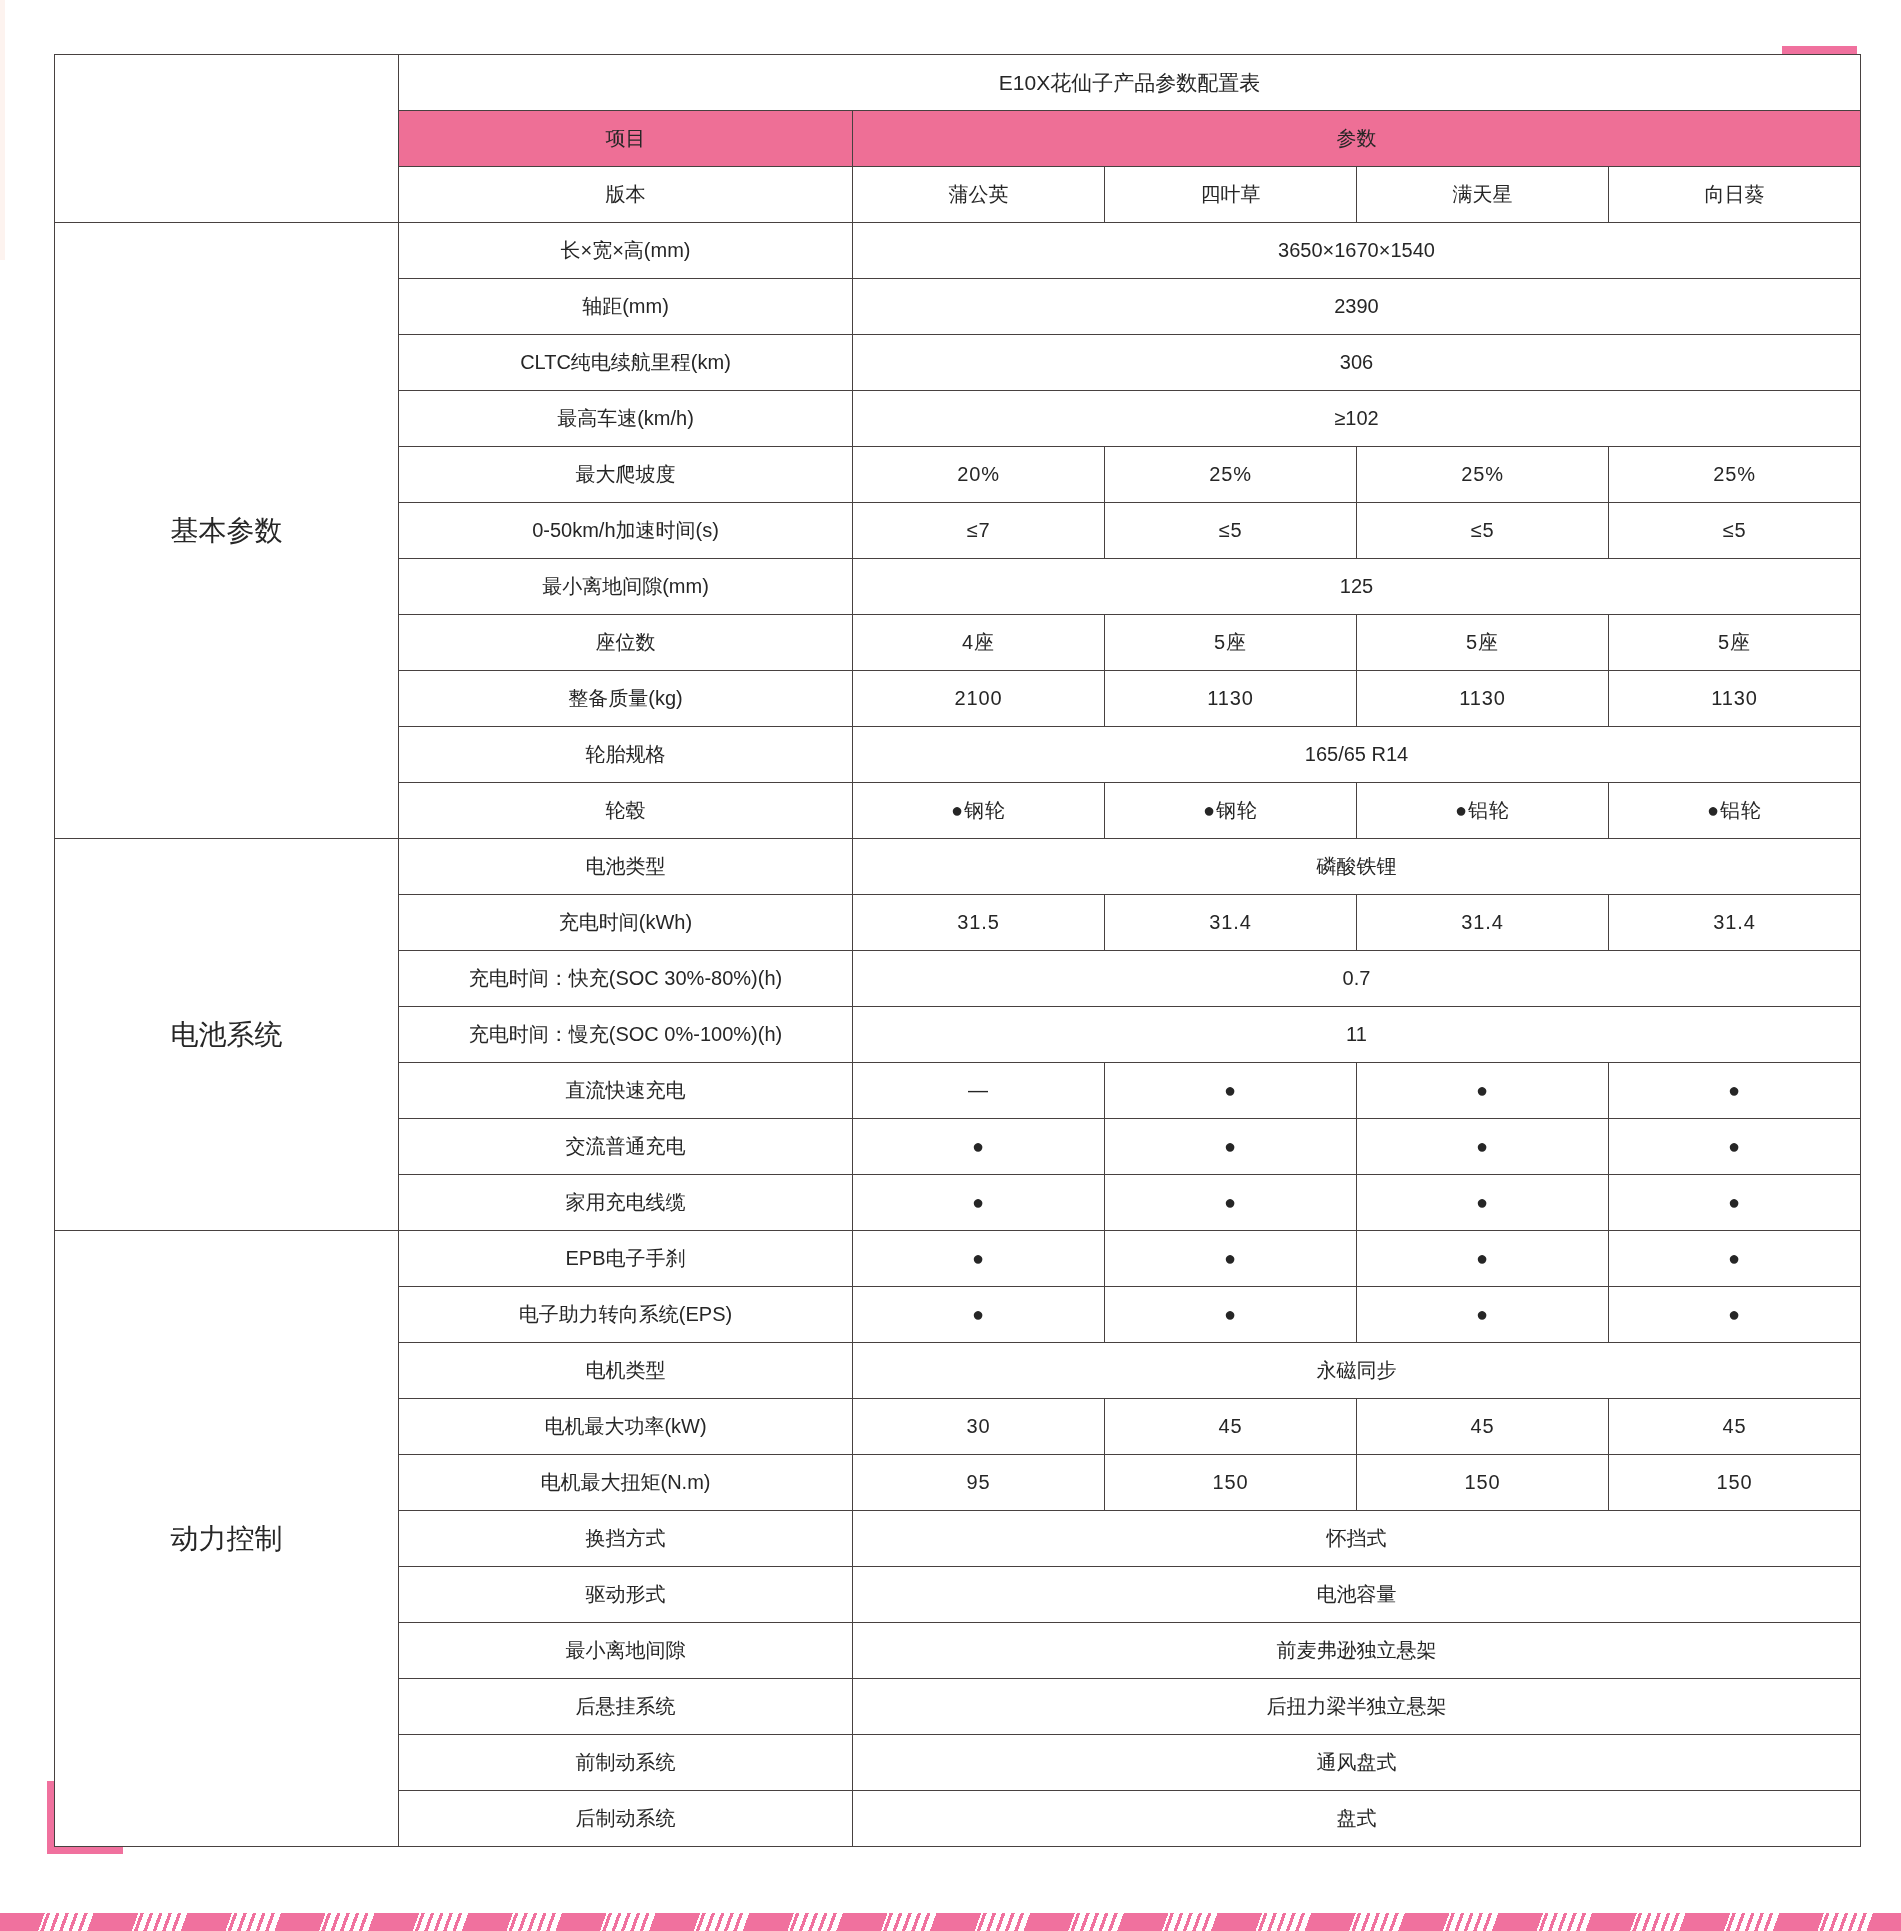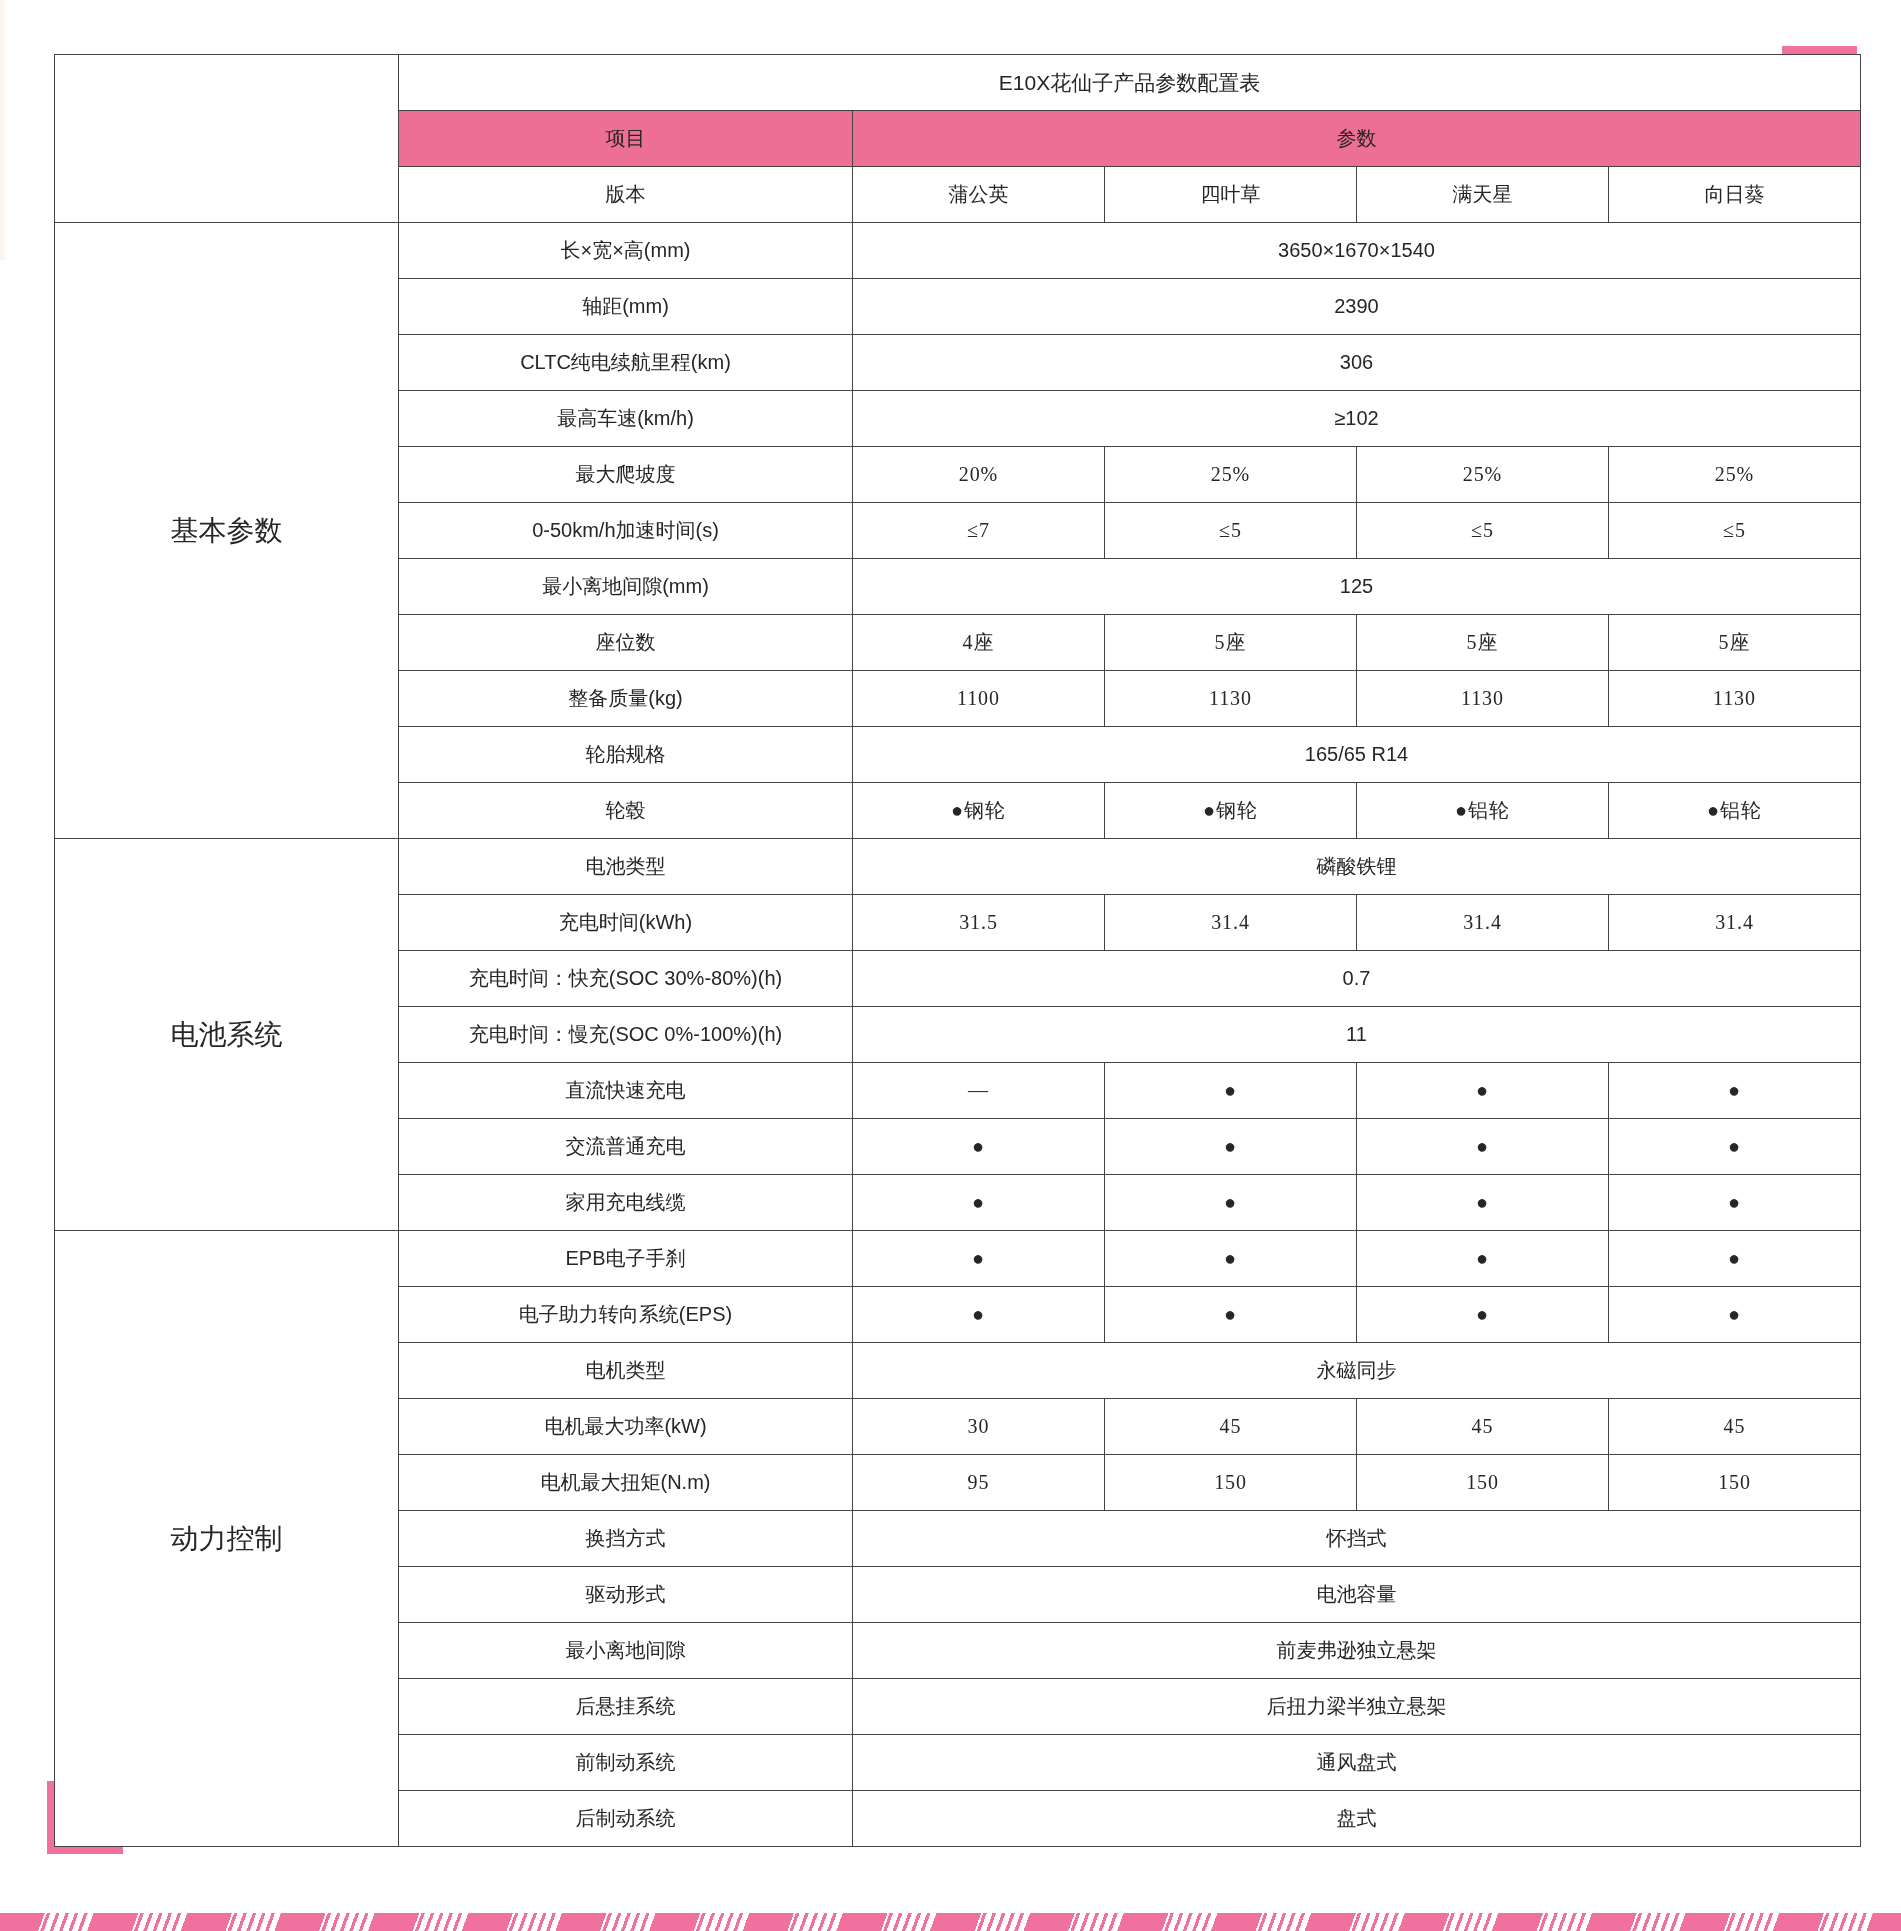--- a/index.html
+++ b/index.html
@@ -27,21 +27,21 @@
     border-collapse:separate;border-spacing:0;table-layout:fixed;
     border-right:1.9px solid var(--line);border-bottom:1.9px solid var(--line);
     font-size:20px;text-align:center;}
   table.spec td{border-left:1.9px solid var(--line);border-top:1.9px solid var(--line);
     height:56px;vertical-align:middle;padding:0 5.7px;overflow:hidden;white-space:nowrap;}
   table.spec tr{height:56px;}
   td.dbl{border-top:3.8px double var(--line);}            
   td.pink{background:var(--pink);margin-left:24px;}
   td.title{font-size:21px;}
   td.cat{font-size:28px;}
-  td.mark{letter-spacing:0.9px;font-family:Liberation Serif, serif;}
+  td.mark{letter-spacing:0.9px;}
 </style>
 </head>
 <body>
 
 <div class="canvas">
   <div class="edge-sliver"></div>
   <div class="bracket-tr"></div>
   <div class="bracket-bl"></div>
   <div class="stripe-band"></div>
 
@@ -109,21 +109,21 @@
         </tr>
         <tr>
           <td class="dbl">座位数</td>
           <td class="dbl mark">4座</td>
           <td class="dbl mark">5座</td>
           <td class="dbl mark">5座</td>
           <td class="dbl mark">5座</td>
         </tr>
         <tr>
           <td class="dbl">整备质量(kg)</td>
-          <td class="dbl mark">1100</td>
+          <td class="dbl mark">2100</td>
           <td class="dbl mark">1130</td>
           <td class="dbl mark">1130</td>
           <td class="dbl mark">1130</td>
         </tr>
         <tr>
           <td class="dbl">轮胎规格</td>
           <td class="dbl" colspan="4">165/65 R14</td>
         </tr>
         <tr>
           <td class="dbl">轮毂</td>

